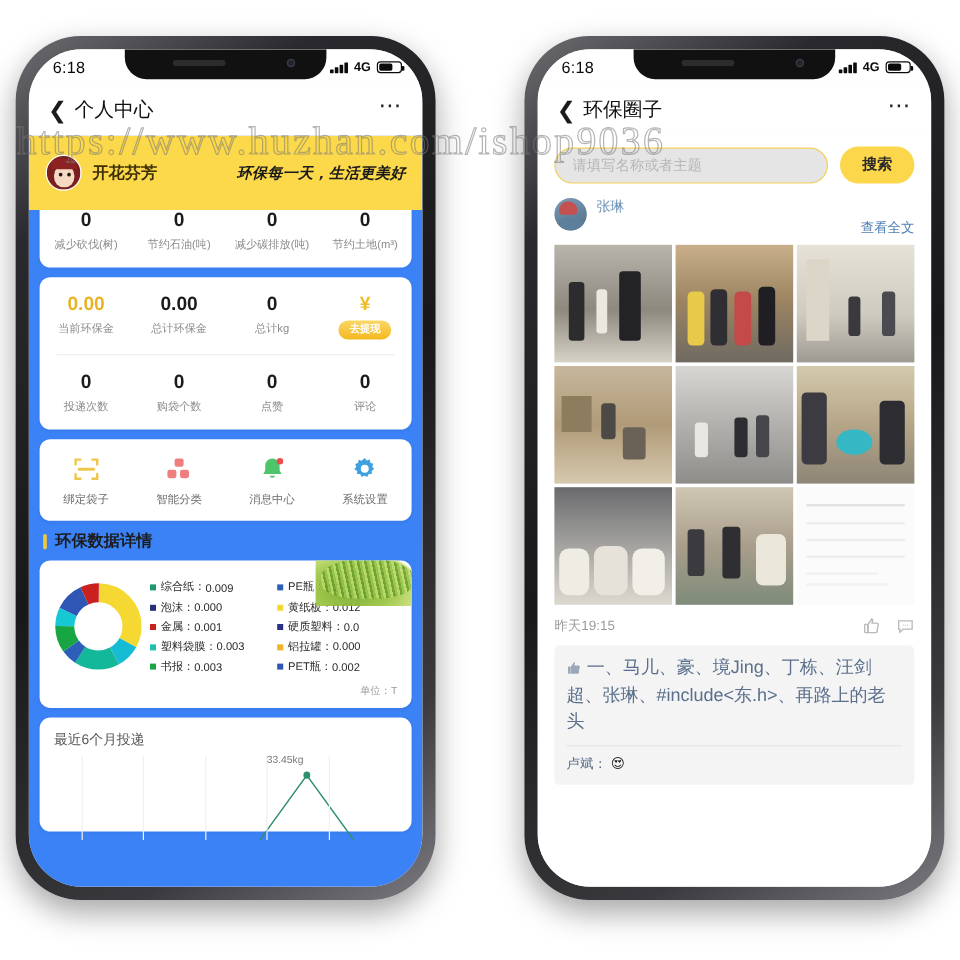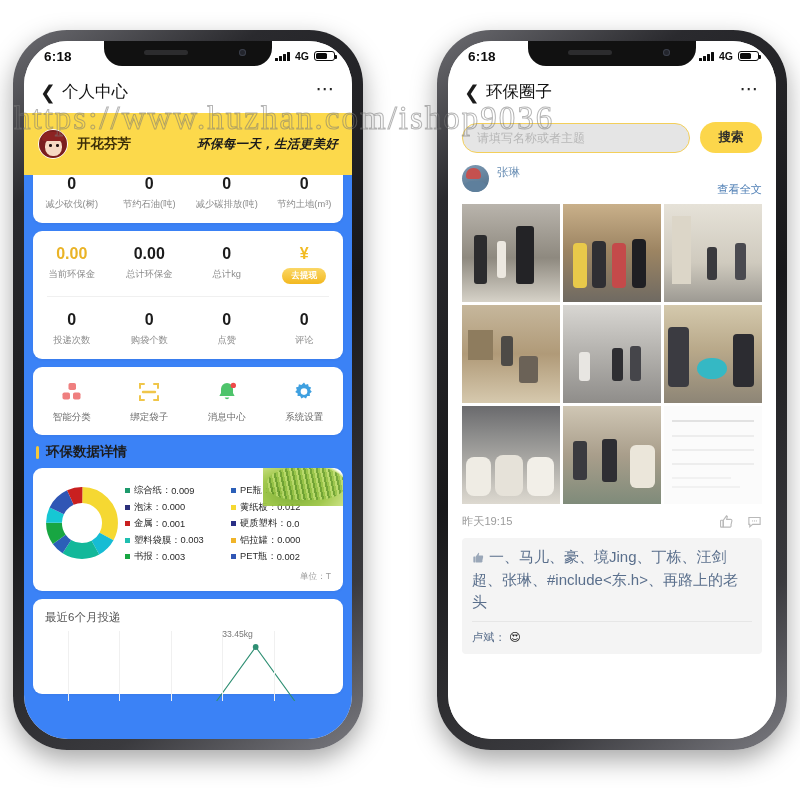--- a/index.html
+++ b/index.html
@@ -43,21 +43,21 @@
     border-radius: 50%; background: #23252c;
     box-shadow: inset 0 0 0 1px #3b3f4a;
   }
 
   
   .statusbar {
     position: relative; height: 30px; background: #fff;
     display: flex; align-items: center; justify-content: space-between;
     padding: 0 17px 0 20px; z-index: 30;
   }
-  .sb-time { font-size: 13.5px; font-weight: 700; color: #0b0b0b; letter-spacing: .2px; }
+  .sb-time { font-size: 13.5px; font-weight: 400; color: #0b0b0b; letter-spacing: .2px; }
   .sb-right { display: flex; align-items: center; gap: 4px; }
   .sig { display: flex; align-items: flex-end; gap: 1.5px; height: 10px; }
   .sig i { width: 2.6px; background: #0b0b0b; border-radius: .5px; display:block; }
   .sig i:nth-child(1){height:3.5px}.sig i:nth-child(2){height:5.5px}
   .sig i:nth-child(3){height:7.5px}.sig i:nth-child(4){height:9.5px}
   .net { font-size: 10.5px; font-weight: 700; color:#0b0b0b; margin: 0 1px; }
   .batt { width: 21px; height: 10.5px; border: 1.3px solid #0b0b0b; border-radius: 3px; position: relative; }
   .batt::after { content:''; position:absolute; right:-3.2px; top:3px; width:2px; height:4.5px;
     background:#0b0b0b; border-radius: 0 1px 1px 0; }
   .batt i { position:absolute; left:1.3px; top:1.3px; bottom:1.3px; width: 55%; background:#0b0b0b; border-radius:1.5px; display:block;}
@@ -299,36 +299,36 @@
               <div class="big">0</div>
               <div class="lbl">评论</div>
             </div>
           </div>
         </div>
 
         <div class="card">
           <div class="iconrow">
             <div class="iconcell">
               <div class="ic">
+                <svg width="24" height="24" viewBox="0 0 24 24" fill="none" stroke="#f0c64a" stroke-width="2" stroke-linecap="round">
+                  <path d="M3 8V4h4M17 4h4v4M21 16v4h-4M7 20H3v-4"></path>
+                    <path d="M6 12h12" stroke-width="2.4"></path>
+                </svg>
+              </div>
+              <div class="lbl">绑定袋子</div>
+            </div>
+            <div class="iconcell">
+              <div class="ic">
                 <svg width="24" height="24" viewBox="0 0 24 24">
                   <rect x="8.5" y="3" width="7.5" height="7" rx="1.8" fill="#ef7f7f"></rect>
                   <rect x="2.5" y="12.5" width="7.5" height="7" rx="1.8" fill="#ef7f7f"></rect>
                   <rect x="13" y="12.5" width="7.5" height="7" rx="1.8" fill="#ef7f7f"></rect>
                 </svg>
               </div>
               <div class="lbl">智能分类</div>
-            </div>
-            <div class="iconcell">
-              <div class="ic">
-                <svg width="24" height="24" viewBox="0 0 24 24" fill="none" stroke="#f0c64a" stroke-width="2" stroke-linecap="round">
-                  <path d="M3 8V4h4M17 4h4v4M21 16v4h-4M7 20H3v-4"></path>
-                    <path d="M6 12h12" stroke-width="2.4"></path>
-                </svg>
-              </div>
-              <div class="lbl">绑定袋子</div>
             </div>
             <div class="iconcell">
               <div class="ic">
                 <svg width="24" height="24" viewBox="0 0 24 24">
                   <path d="M12 3a6 6 0 0 0-6 6v4l-1.6 3h15.2L18 13V9a6 6 0 0 0-6-6z" fill="#4ec46b"></path>
                   <path d="M9.7 17.5a2.4 2.4 0 0 0 4.6 0z" fill="#4ec46b"></path>
                   <circle cx="18.3" cy="5.4" r="2.7" fill="#ef4a4a"></circle>
                 </svg>
               </div>
               <div class="lbl">消息中心</div>

